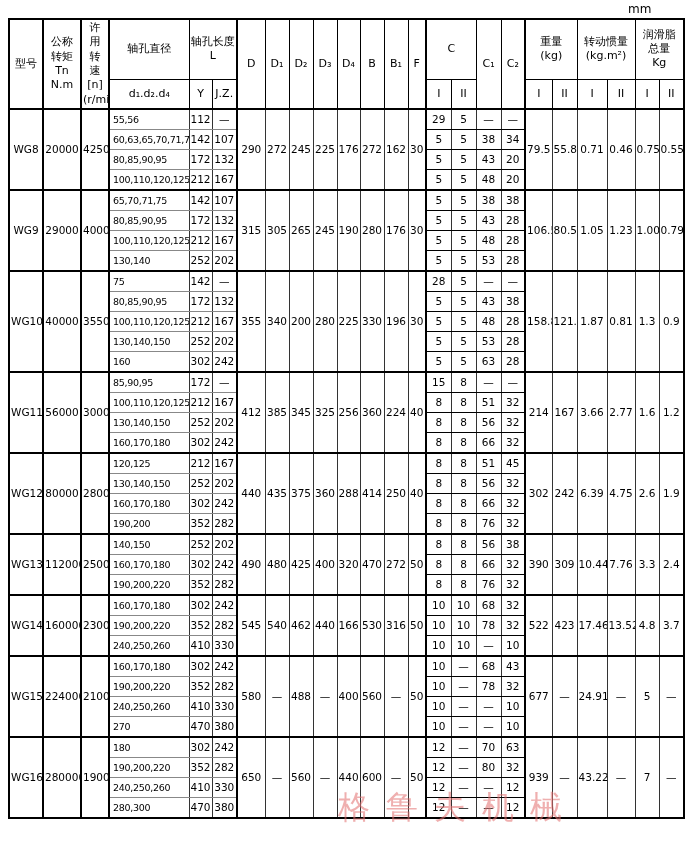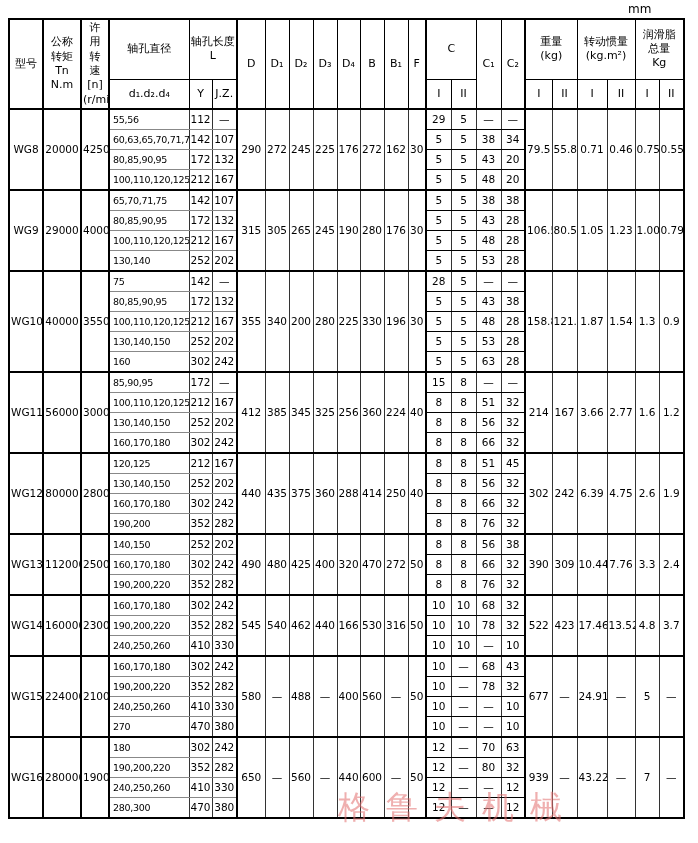--- a/index.html
+++ b/index.html
@@ -223,21 +223,21 @@
         <td rowspan="5">330</td>
         <td rowspan="5">196</td>
         <td class="thick-r" rowspan="5">30</td>
         <td class="c-cell">28</td>
         <td class="c-cell">5</td>
         <td class="c-cell">—</td>
         <td class="c-cell thick-r">—</td>
         <td rowspan="5">158.8</td>
         <td rowspan="5">121.8</td>
         <td rowspan="5">1.87</td>
-        <td rowspan="5">1.54</td>
+        <td rowspan="5">0.81</td>
         <td rowspan="5">1.3</td>
         <td rowspan="5">0.9</td>
       </tr>
       <tr>
         <td class="bore">80,85,90,95</td>
         <td>172</td>
         <td class="thick-r">132</td>
         <td class="c-cell">5</td>
         <td class="c-cell">5</td>
         <td class="c-cell">43</td>

